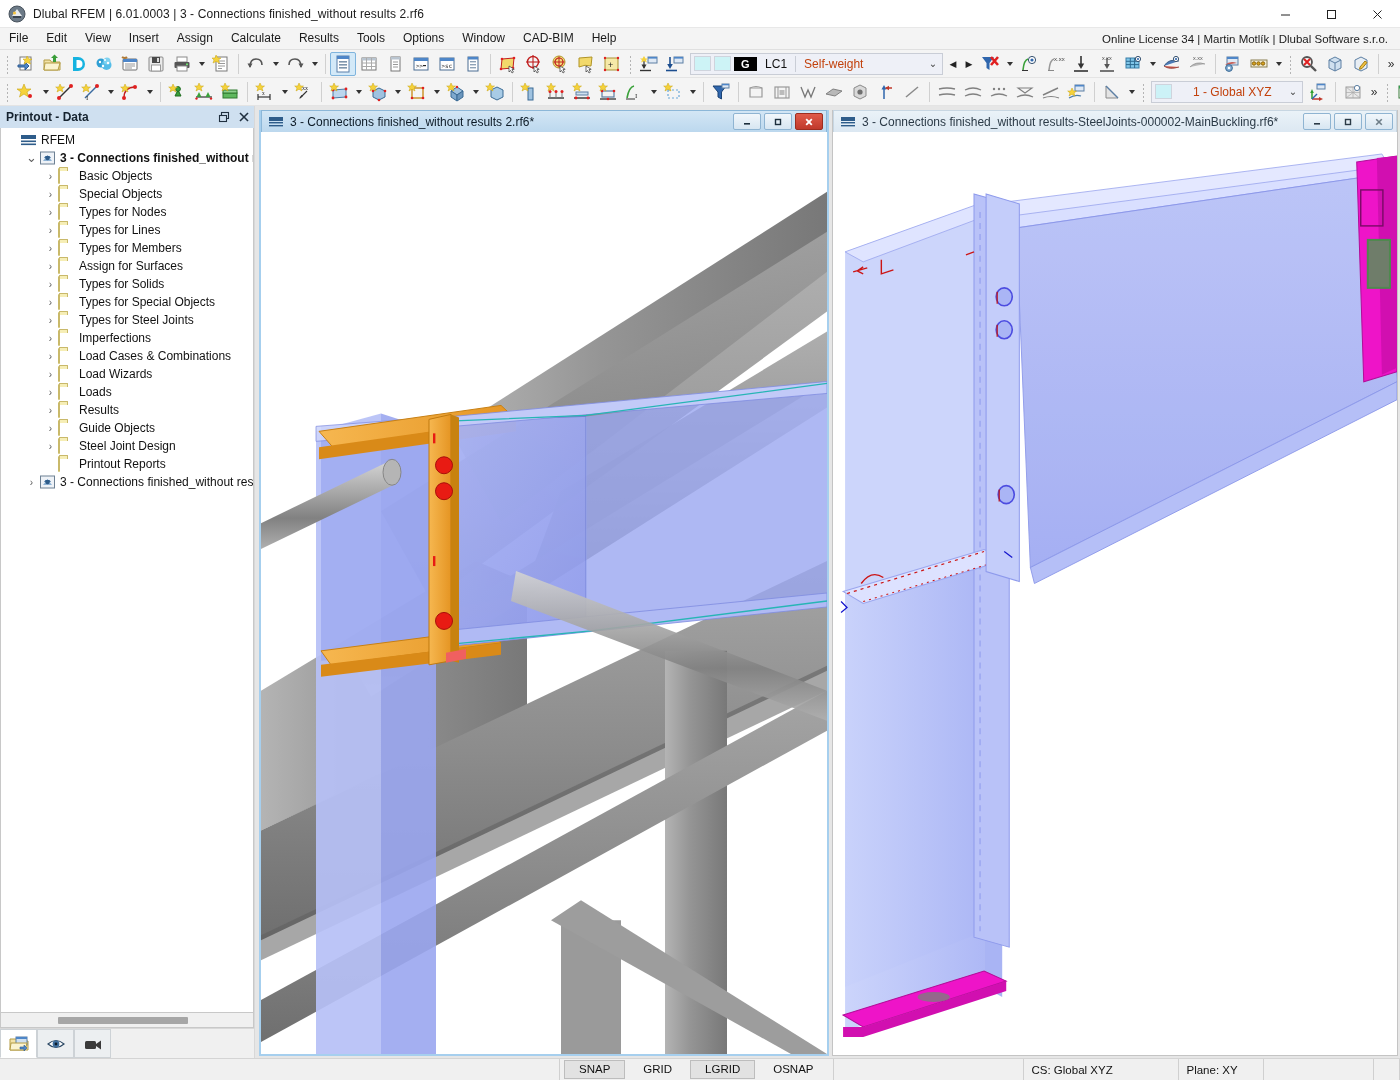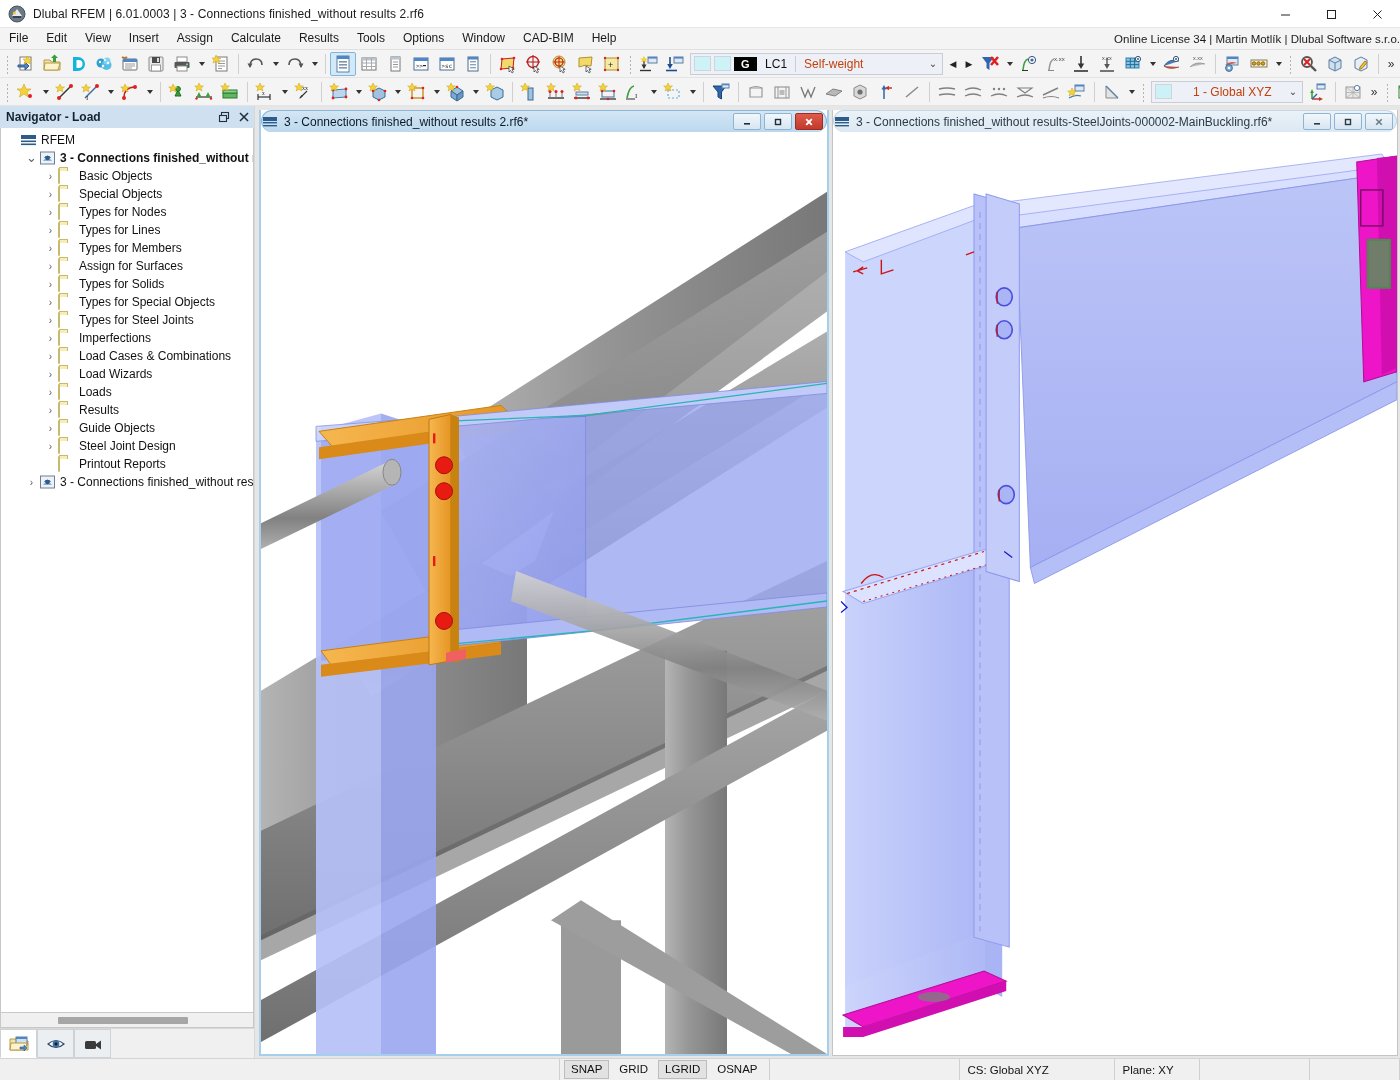--- a/index.html
+++ b/index.html
@@ -45,21 +45,21 @@
     height: 22px; min-height: 22px;
     background: #f4f4f4;
     display: flex; align-items: center;
     border-bottom: 1px solid #e0e0e0;
     position: relative;
   }
   .menu-item {
     padding: 2px 9px; font-size: 12px; color: #1a1a1a; line-height: 17px;
   }
   .license {
-    position: absolute; right: 0; top: 0; height: 22px;
+    position: absolute; right: 12px; top: 0; height: 22px;
     display: flex; align-items: center;
     font-size: 11.5px; color: #1a1a1a;
   }
 
   
   .toolbar {
     height: 28px; min-height: 28px;
     background: #f4f4f4;
     display: flex; align-items: center;
     border-bottom: 1px solid #e4e4e4;
@@ -208,23 +208,23 @@
   }
   .mdiwin {
     flex: 1; display: flex; flex-direction: column; min-width: 0;
     background: #fff;
   }
   .mdiwin.active { border: 2px solid #a6cfee; border-top: none; }
   .mdiwin.inactive { border: 1px solid #c4c4c4; border-top: none; }
   .mdi-title {
     height: 22px; min-height: 22px;
     display: flex; align-items: center;
+    padding-left: 6px;
     font-size: 12px;
     overflow: hidden;
-    border-radius: 11px;
   }
   .mdi-title.active {
     background: linear-gradient(to bottom,#d3e6f5,#bcd8ee);
     color: #0c1a26;
     border: 1px solid #8cb7d8; border-bottom: none;
   }
   .mdi-title.inactive {
     background: linear-gradient(to bottom,#eaf2f8,#dce8f2);
     color: #2b3a47;
     border: 1px solid #c7d6e2; border-bottom: none;
@@ -261,21 +261,21 @@
     display: flex; align-items: stretch;
     font-size: 11.5px;
   }
   .sb-cell {
     display: flex; align-items: center; padding: 0 8px;
     border-right: 1px solid #d0d0d0; color: #111;
   }
   .sb-spacer { flex: 1; border-right: 1px solid #d0d0d0; }
   .sb-toggles { display: flex; align-items: center; gap: 3px; padding: 0 4px; }
   .sb-tog {
-    padding: 1px 6px; font-size: 11.5px; color: #111;
+    padding: 1px 14px; font-size: 11.5px; color: #111;
     border: 1px solid transparent; line-height: 15px;
   }
   .sb-tog.on { background: #e2e2e2; border: 1px solid #bdbdbd; }
 </style>
 </head>
 <body>
 
 <div id="app">
 
   <div class="titlebar">
@@ -999,21 +999,21 @@
         <line x1="5" y1="14.5" x2="16" y2="14.5" stroke="#3a7a3a"></line>
       </svg>
     </div>
 
   </div>
 
   <div class="main">
 
     <div class="navigator">
       <div class="nav-header">
-        <span>Navigator - Load</span>
+        <span>Printout - Data</span>
         <span class="hbtns">
           <span class="nav-hbtn">
             <svg width="12" height="12" viewBox="0 0 12 12">
               <rect x="3.5" y="1.5" width="7" height="6" fill="none" stroke="#203040" stroke-width="1.1"></rect>
               <rect x="1.5" y="4.5" width="7" height="6" fill="#cfe0f0" stroke="#203040" stroke-width="1.1"></rect>
             </svg>
           </span>
           <span class="nav-hbtn">
             <svg width="12" height="12" viewBox="0 0 12 12">
               <line x1="2" y1="2" x2="10" y2="10" stroke="#203040" stroke-width="1.6"></line>

